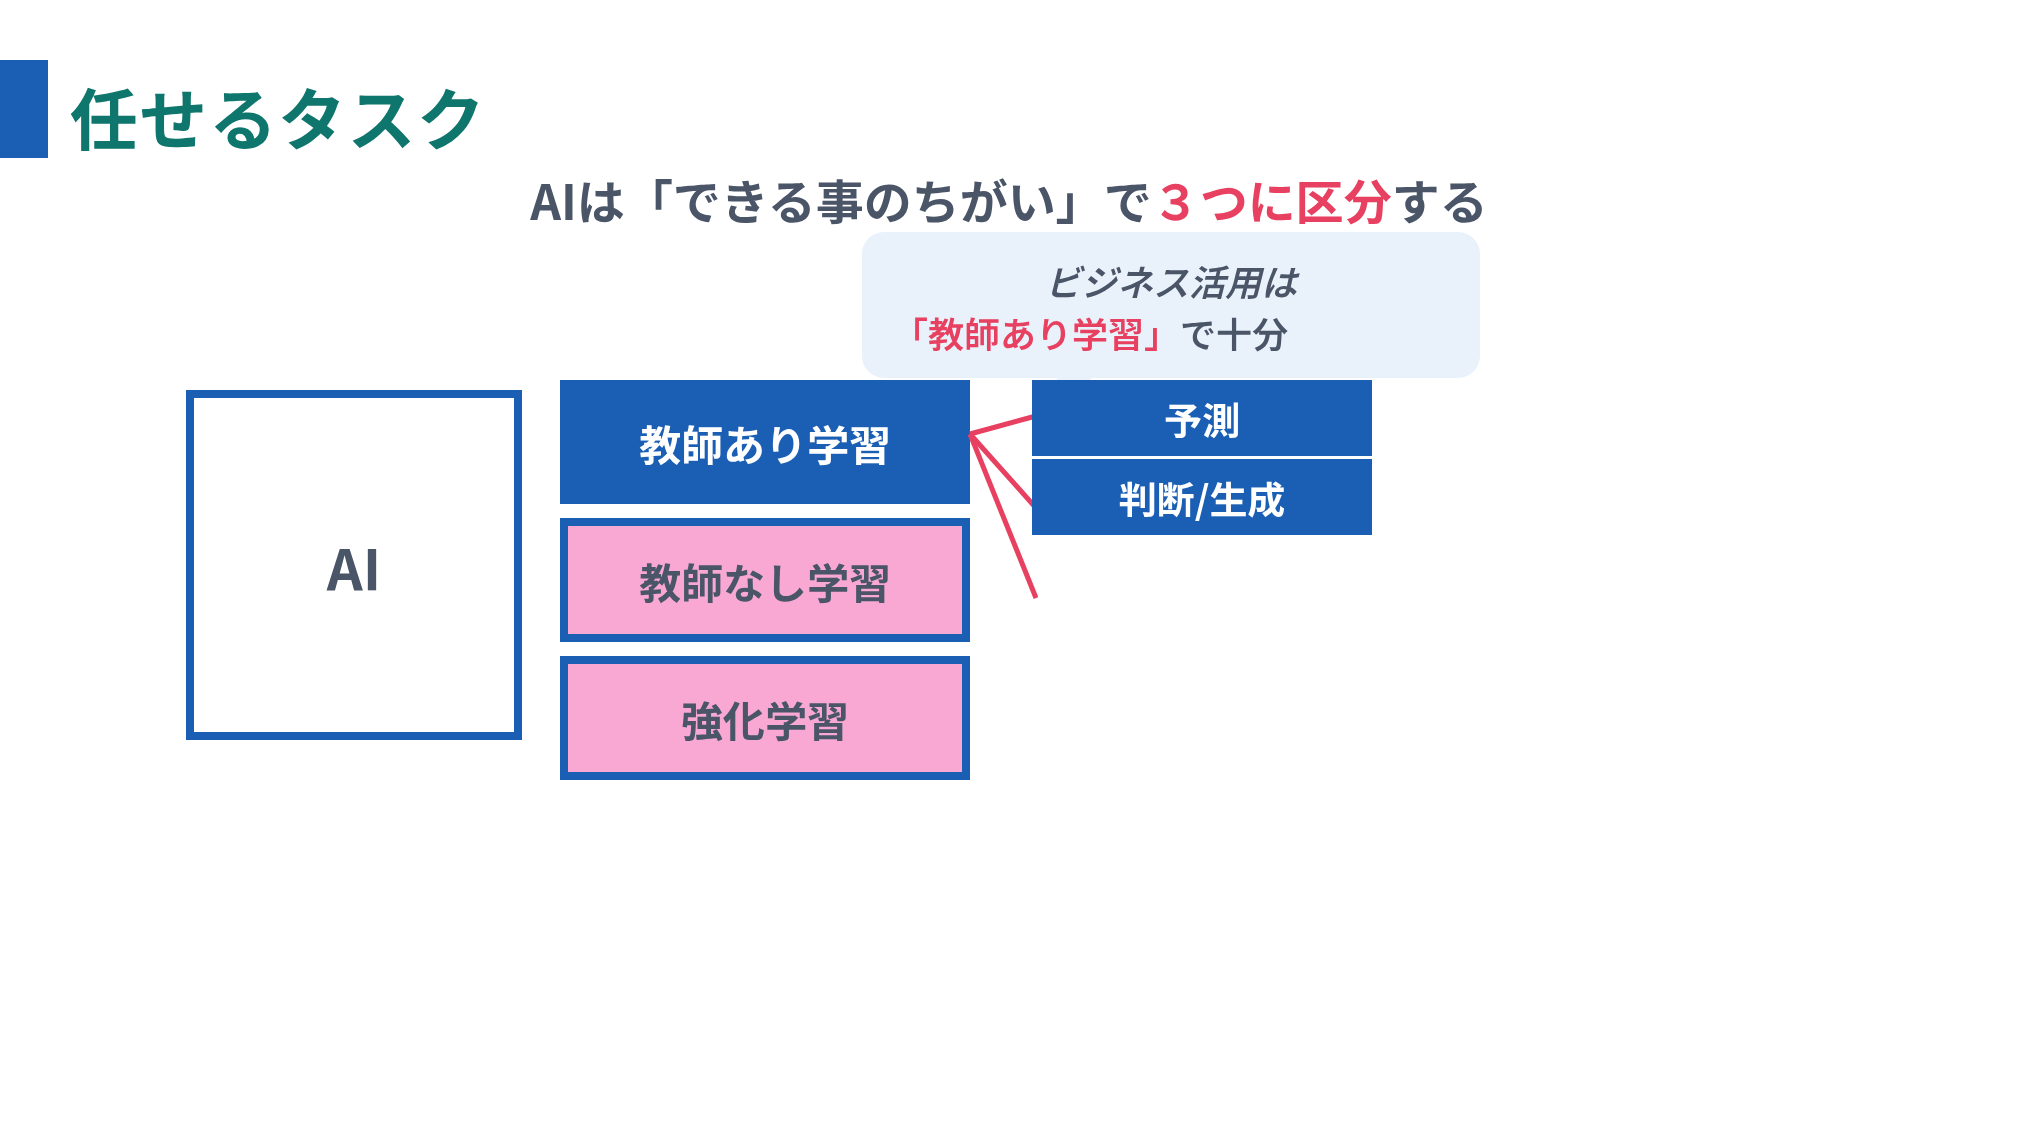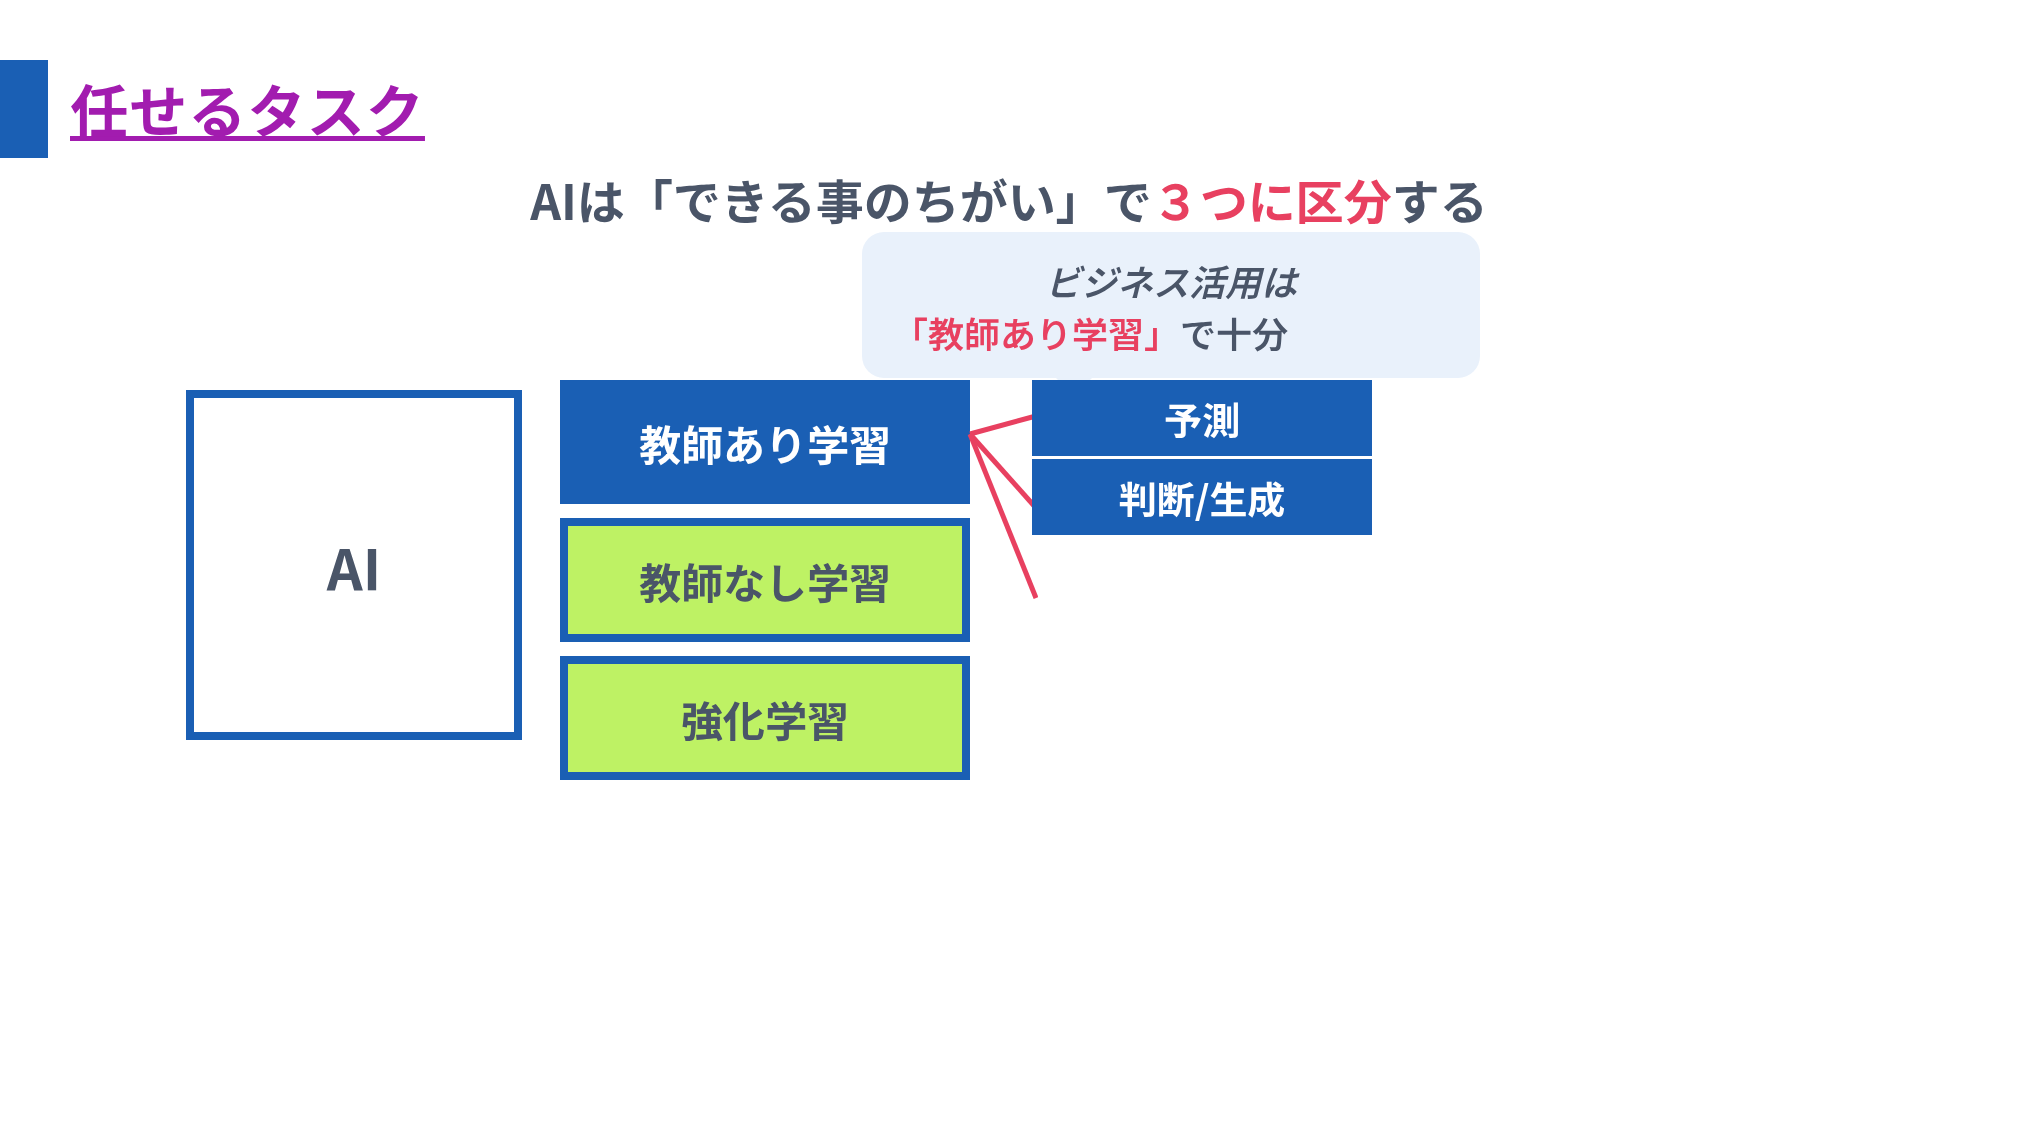--- a/index.html
+++ b/index.html
@@ -16,25 +16,24 @@
     top: 60px;
     left: 0;
     width: 48px;
     height: 98px;
     background: #1a5fb4;
   }
   .page-title {
     position: absolute;
     top: 66px;
     left: 70px;
-    font-size: 58px;
+    font-size: 68px;
     font-weight: 700;
-    color: #a21caf;
+    color: #0f766e;
     letter-spacing: 0.02em;
-    text-decoration: underline;
   }
   .subhead {
     position: absolute;
     top: 164px;
     left: 0;
     right: 0;
     text-align: center;
     font-size: 48px;
     font-weight: 700;
     color: #4a5568;
@@ -102,21 +101,21 @@
     justify-content: center;
     font-size: 42px;
     font-weight: 700;
   }
   .type-fill {
     background: #1a5fb4;
     color: #fff;
     border: 8px solid #1a5fb4;
   }
   .type-outline {
-    background: #bef264;
+    background: #f9a8d4;
     color: #4a5568;
     border: 8px solid #1a5fb4;
   }
   .task-col {
     position: absolute;
     top: 380px;
     left: 1032px;
     width: 340px;
     display: flex;
     flex-direction: column;

